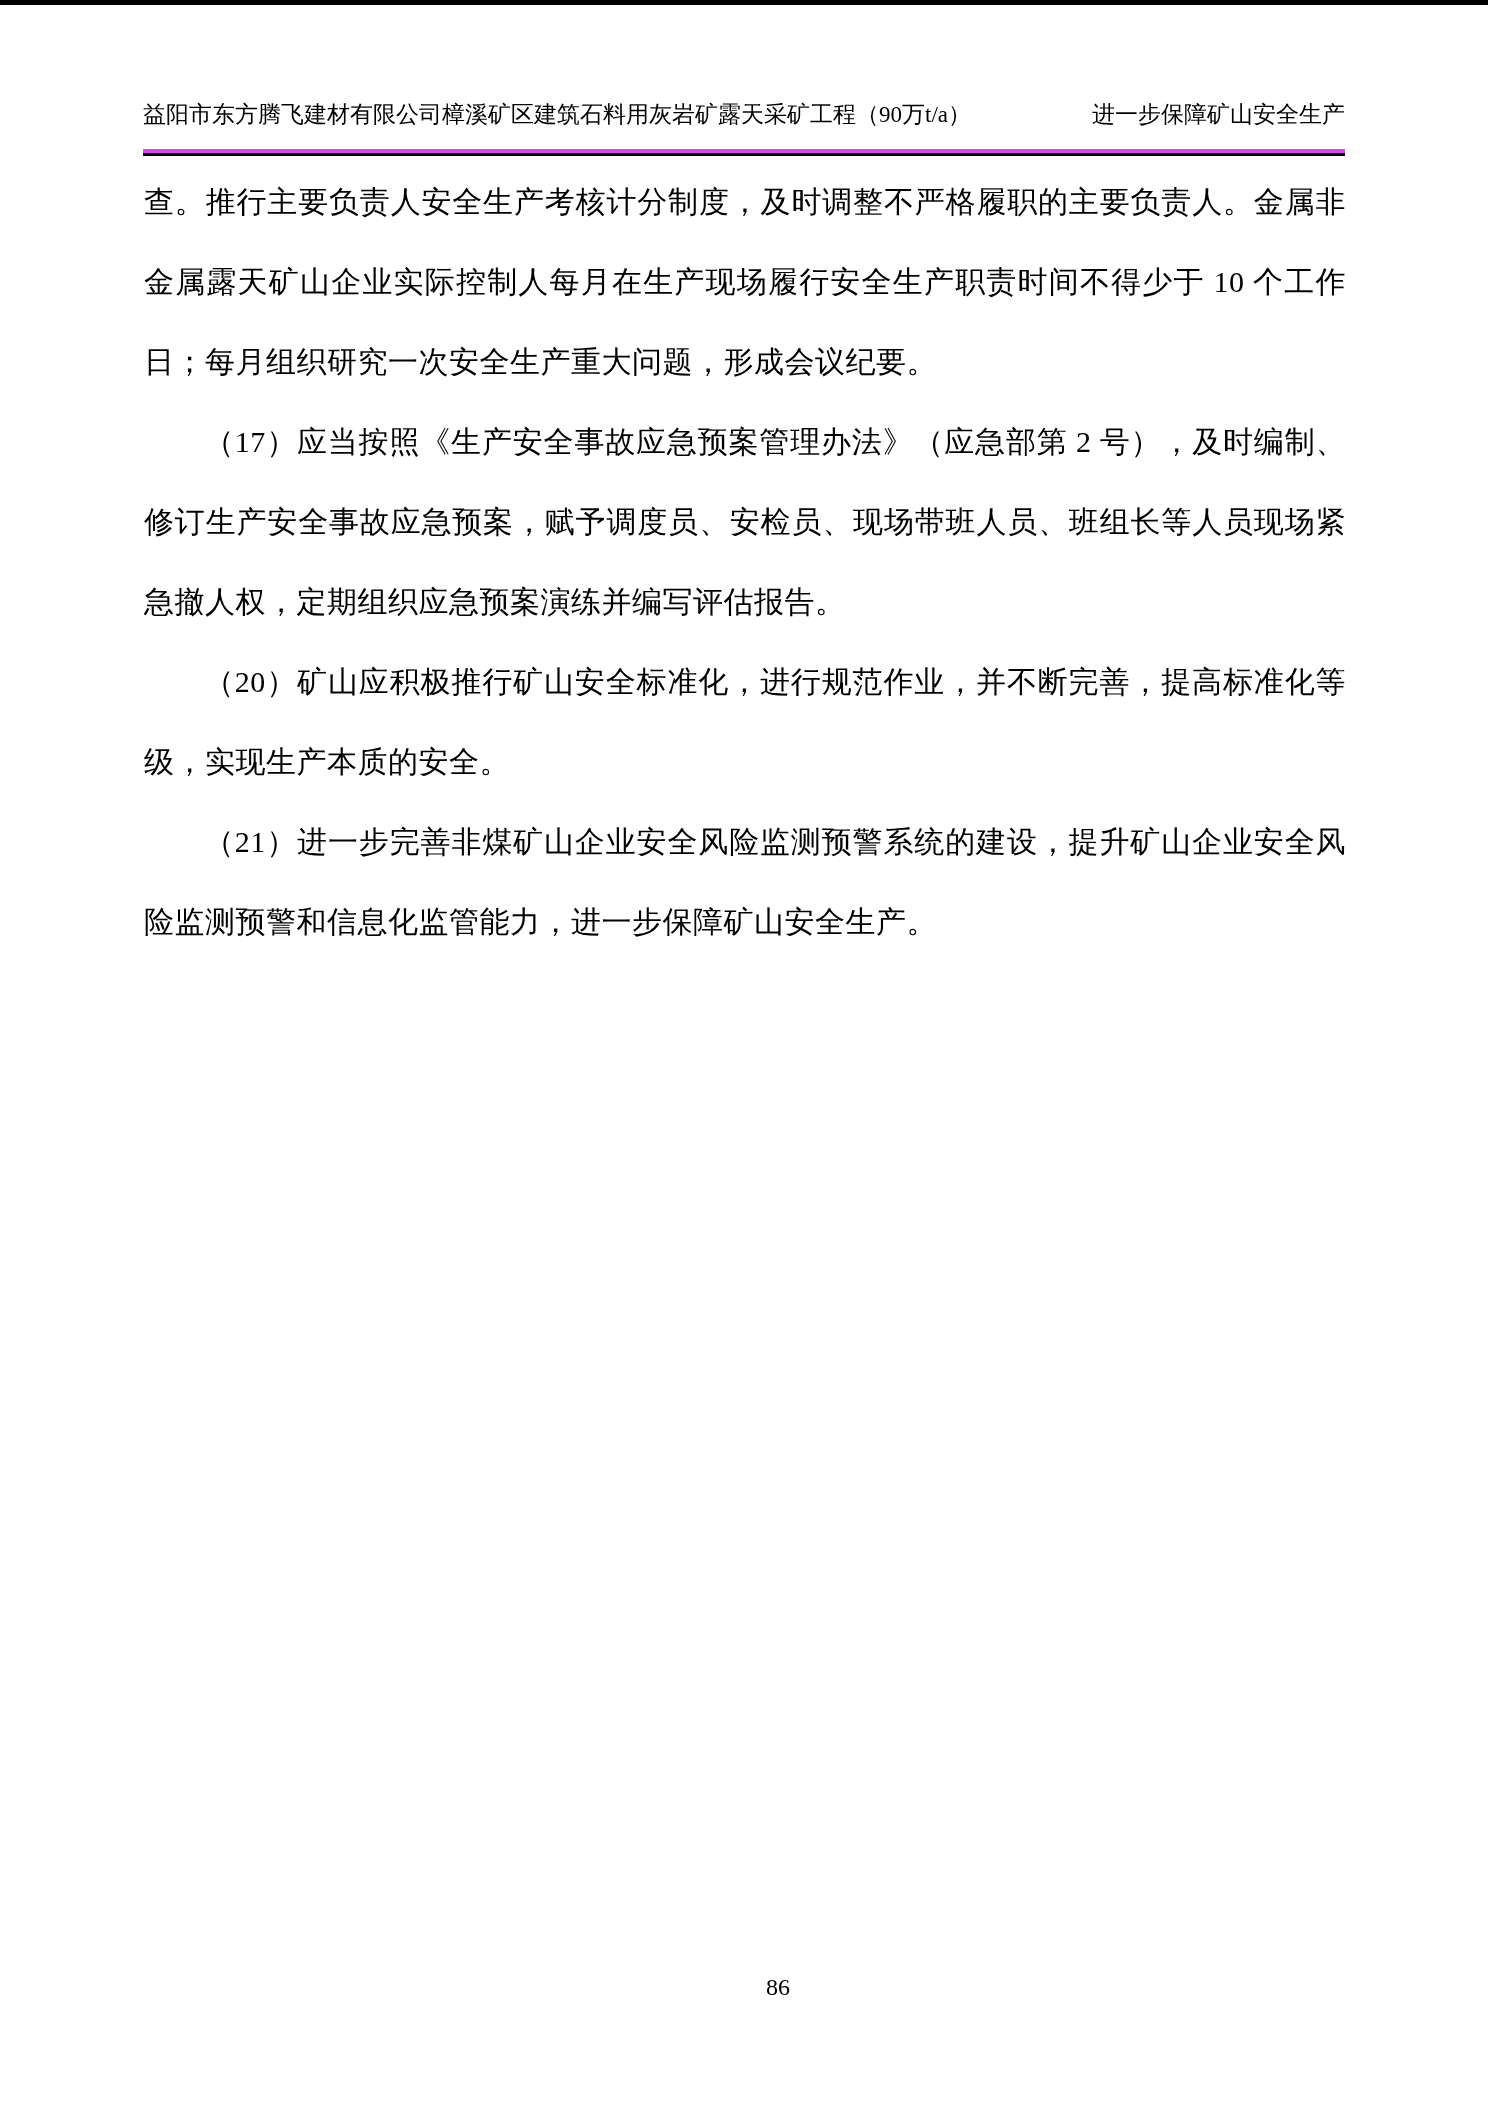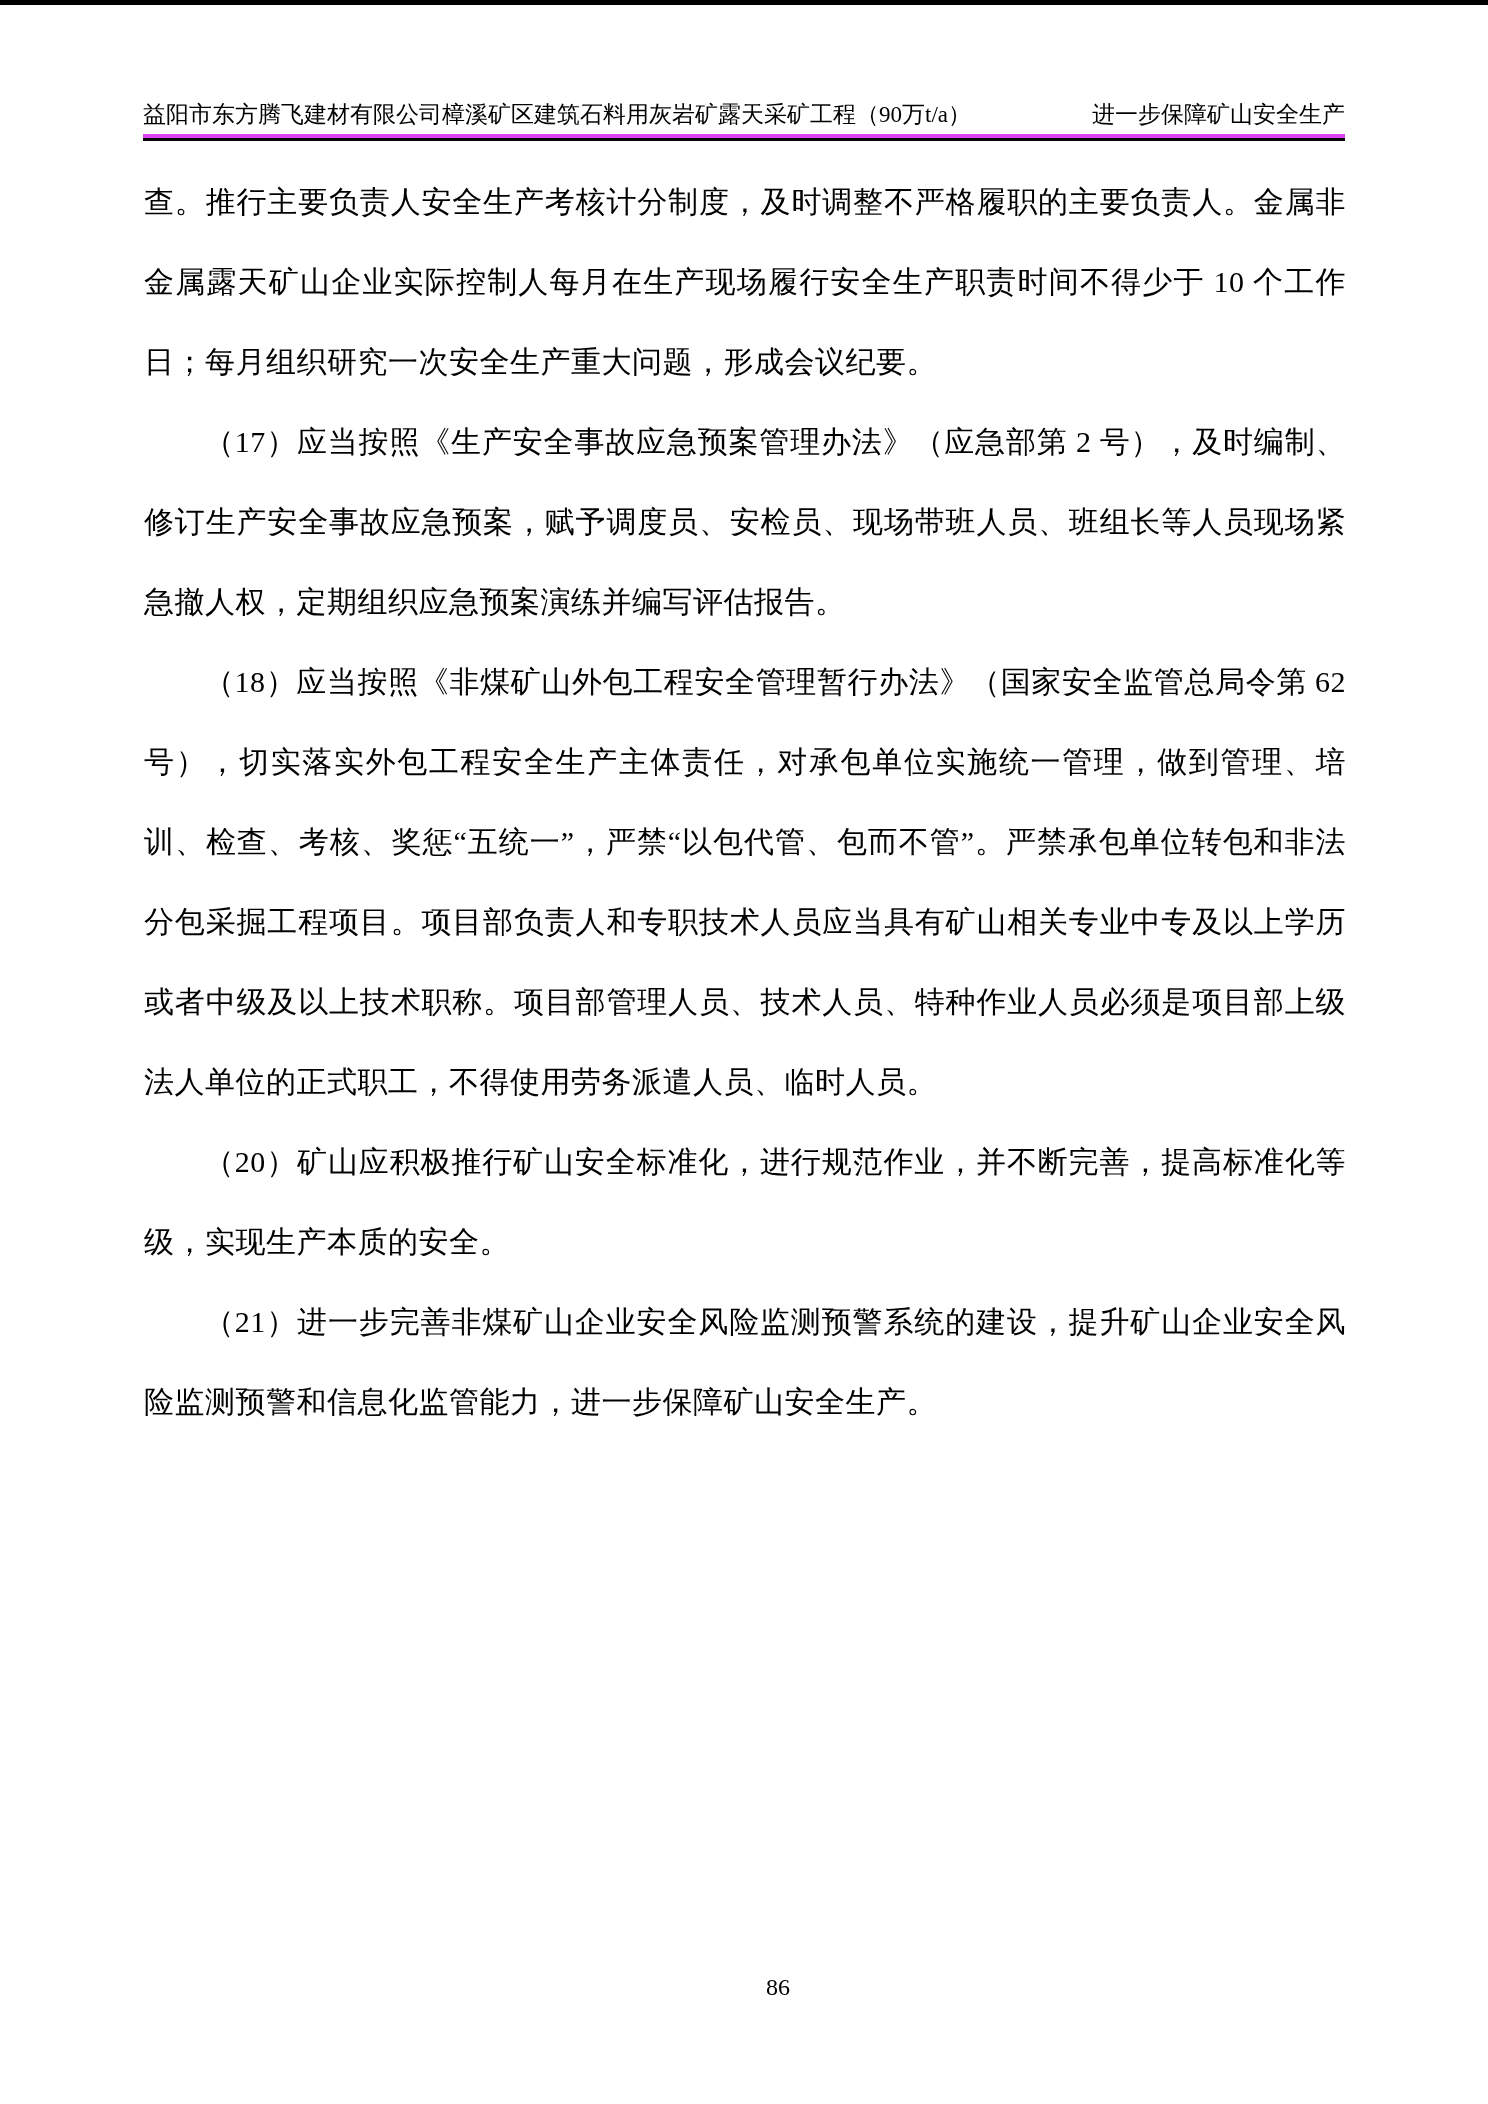--- a/index.html
+++ b/index.html
@@ -26,21 +26,21 @@
   .header {
     position: absolute;
     top: 100px;
     left: 143px;
     right: 143px;
     display: flex;
     justify-content: space-between;
     align-items: flex-end;
     font-size: 23px;
     line-height: 30px;
-    padding-bottom: 4px;
+    padding-bottom: 19px;
     border-bottom: 4px solid #d946ef;
   }
   .header::after {
     content: "";
     position: absolute;
     left: 0; right: 0;
     bottom: -7px;
     height: 3px;
     background: #000000;
   }
@@ -82,21 +82,20 @@
   <div class="top-edge"></div>
 
   <div class="header">
     <span class="h-left">益阳市东方腾飞建材有限公司樟溪矿区建筑石料用灰岩矿露天采矿工程（90万t/a）</span>
     <span class="h-right">进一步保障矿山安全生产</span>
   </div>
 
   <div class="body-text">
     <p>查。推行主要负责人安全生产考核计分制度，及时调整不严格履职的主要负责人。金属非金属露天矿山企业实际控制人每月在生产现场履行安全生产职责时间不得少于 10 个工作日；每月组织研究一次安全生产重大问题，形成会议纪要。</p>
     <p class="indent">（17）应当按照《生产安全事故应急预案管理办法》（应急部第 2 号），及时编制、修订生产安全事故应急预案，赋予调度员、安检员、现场带班人员、班组长等人员现场紧急撤人权，定期组织应急预案演练并编写评估报告。</p>
-    <p class="indent">（18）应当按照《非煤矿山外包工程安全管理暂行办法》（国家安全监管总局令第 62 号），切实落实外包工程安全生产主体责任，对承包单位实施统一管理，做到管理、培训、检查、考核、奖惩“五统一”，严禁“以包代管、包而不管”。严禁承包单位转包和非法分包采掘工程项目。项目部负责人和专职技术人员应当具有矿山相关专业中专及以上学历或者中级及以上技术职称。项目部管理人员、技术人员、特种作业人员必须是项目部上级法人单位的正式职工，不得使用劳务派遣人员、临时人员。</p>
     <p class="indent">（20）矿山应积极推行矿山安全标准化，进行规范作业，并不断完善，提高标准化等级，实现生产本质的安全。</p>
     <p class="indent">（21）进一步完善非煤矿山企业安全风险监测预警系统的建设，提升矿山企业安全风险监测预警和信息化监管能力，进一步保障矿山安全生产。</p>
   </div>
 
   <div class="footer">
     <span>86</span>
   </div>
 
 </div>
 

